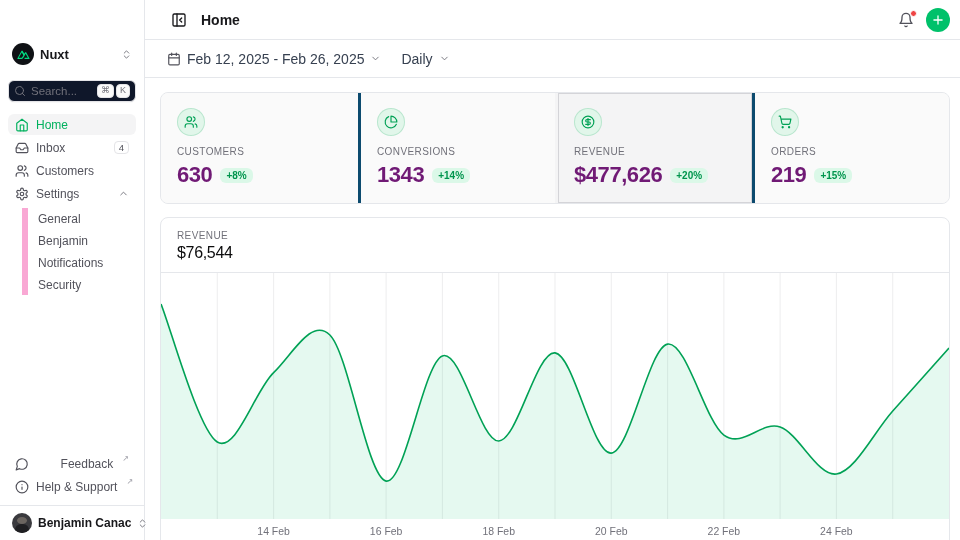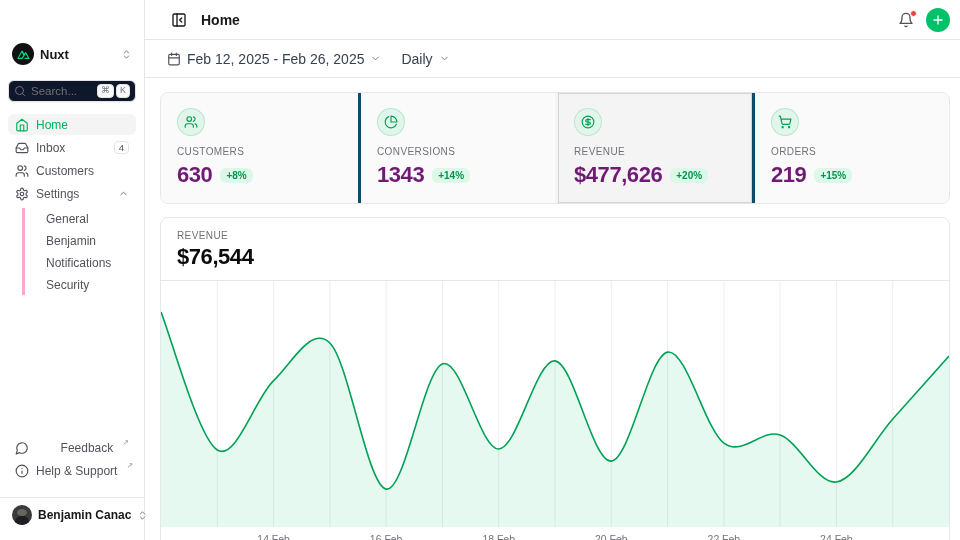--- a/index.html
+++ b/index.html
@@ -24,27 +24,27 @@
   .kbd { font-size:9px; color:#71717a; border:1px solid #e4e4e7; border-radius:4px;
     background:#fafafa; padding:1px 3px; line-height:1.1; min-width:12px; text-align:center; }
   .nav { display:flex; flex-direction:column; gap:2px; }
   .nav-item { display:flex; align-items:center; gap:7px; height:21px; padding:0 7px;
     border-radius:6px; font-size:12px; color:#52525b; cursor:pointer; }
   .nav-item svg { flex:none; }
   .nav-item .lbl { flex:1; white-space:nowrap; }
   .nav-item.active { background:#f4f4f5; color:#00b15e; font-weight:500; }
   .count-badge { font-size:9.5px; color:#52525b; border:1px solid #e4e4e7; border-radius:4px;
     padding:0 4px; line-height:12px; height:13px; background:#fff; }
-  .subnav { margin-left:14px; border-left:3px solid #f9a8d4; padding-left:15px;
+  .subnav { margin-left:14px; border-left:6px solid #f9a8d4; padding-left:4px;
     display:flex; flex-direction:column; gap:1px; margin-top:2px; }
   .subnav .nav-item { height:21px; padding:0 6px; color:#52525b; }
   .sidebar-spacer { flex:1; }
   .footer-links { display:flex; flex-direction:column; gap:2px; padding-bottom:8px;text-align:right; }
   .ext-arrow { font-size:8px; color:#a1a1aa; margin-left:2px; align-self:flex-start; line-height:1.6; }
-  .user-row-wrap { margin:8px -8px; border-top:1px solid #e5e7eb; padding:5px 8px 5px; }
+  .user-row-wrap { margin:0 -8px; border-top:1px solid #e5e7eb; padding:5px 8px 5px; }
   .user-row { display:flex; align-items:center; gap:6px; padding:2px 4px; border-radius:6px; cursor:pointer; }
   .avatar { width:20px; height:20px; border-radius:50%; background:#3a3a3e; position:relative; overflow:hidden; flex:none; }
   .avatar::after { content:""; position:absolute; left:5px; top:4px; width:10px; height:7px;
     border-radius:50%; background:#6b6560; }
   .avatar::before { content:""; position:absolute; left:3px; top:11px; width:14px; height:10px;
     border-radius:6px 6px 0 0; background:#1f1f22; z-index:1; }
   .user-name { font-size:12px; font-weight:600; color:#18181b; flex:1; white-space:nowrap; }
 
   
   .main { flex:1; display:flex; flex-direction:column; min-width:0; }
@@ -79,21 +79,21 @@
   .stat-value-row { display:flex; align-items:center; gap:8px; }
   .stat-value { font-size:22px; font-weight:700; color:#701a75; letter-spacing:-0.02em; }
   .delta-badge { font-size:10px; font-weight:600; color:#00954d; background:#dbf8e8;
     border-radius:6px; padding:2px 6px; }
 
   
   .chart-card { margin-top:13px; border:1px solid #e5e7eb; border-radius:8px; background:#fff;
     overflow:hidden; height:400px; }
   .chart-head { padding:12px 16px 10px; border-bottom:1px solid #e5e7eb; }
   .chart-label { font-size:10px; letter-spacing:.04em; color:#71717a; margin-bottom:3px; }
-  .chart-value { font-size:22px; font-weight:700; color:#0c0c0d; letter-spacing:-0.02em; }
+  .chart-value { font-size:16px; font-weight:400; color:#0c0c0d; letter-spacing:-0.02em; }
   .chart-svg { display:block; width:100%; height:268px; }
 </style>
 </head>
 <body>
 
 <div class="app">
 
   <aside class="sidebar">
     <div class="brand-row">
       <span class="brand-logo">

